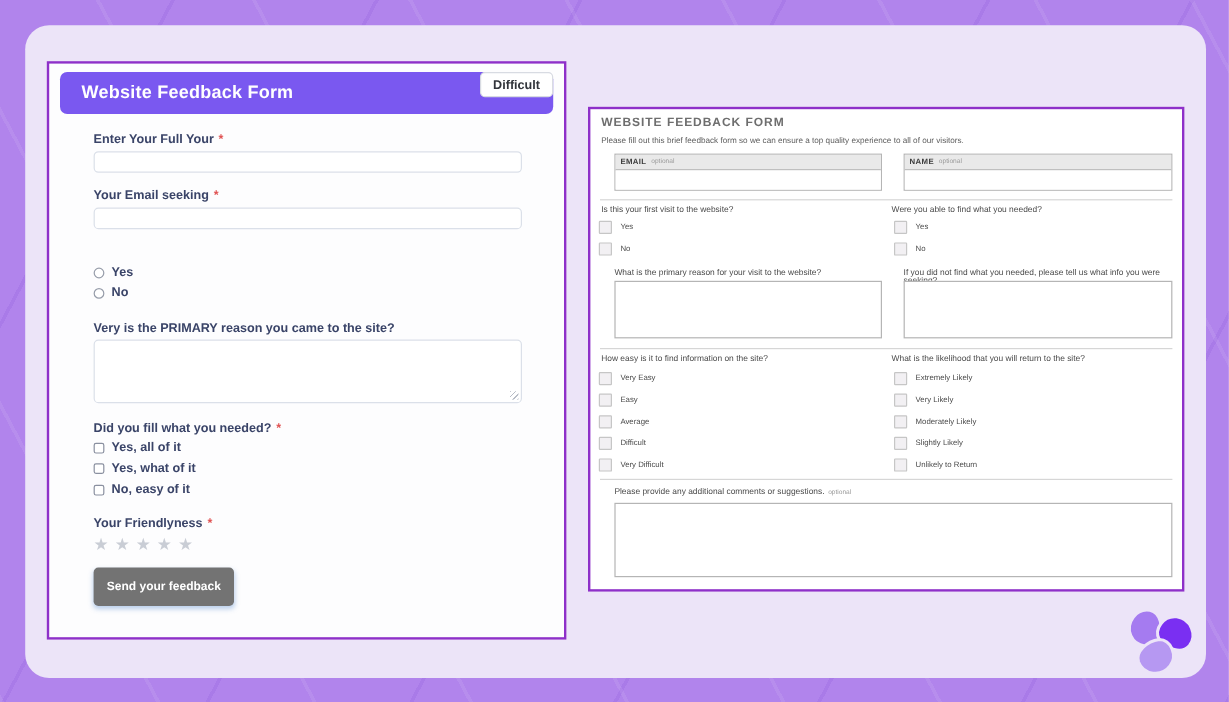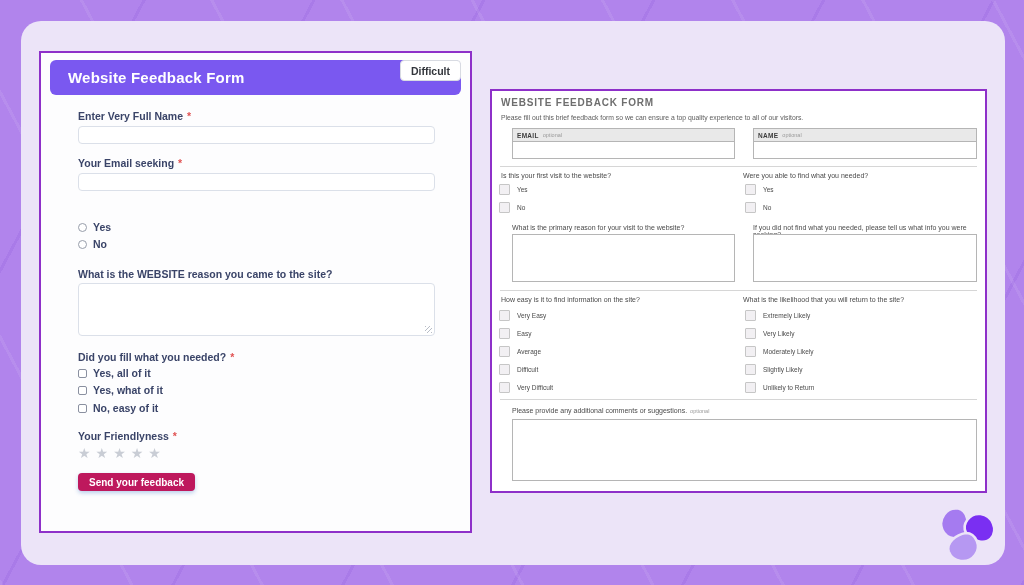--- a/index.html
+++ b/index.html
@@ -29,21 +29,21 @@
   .lf-textarea { position:absolute; left:37px; width:357px; height:53px;
     background:#fff; border:1px solid #dbe0e9; border-radius:4px; }
   .lf-textarea::after { content:""; position:absolute; right:2px; bottom:2px; width:7px; height:7px;
     background:repeating-linear-gradient(135deg,#b8bdc7 0 1px,transparent 1px 3px); }
   .lf-opt { position:absolute; left:37px; display:flex; align-items:center; gap:6px;
     font-size:10.5px; font-weight:bold; color:#3a4468; cursor:pointer; }
   .lf-radio { width:9px; height:9px; border:1px solid #979daa; border-radius:50%; background:#fff; flex:0 0 auto; }
   .lf-check { width:9px; height:9px; border:1px solid #8a90a0; border-radius:2px; background:#fff; flex:0 0 auto; }
   .lf-stars { position:absolute; left:37px; display:flex; gap:5px; }
   .star { font-size:14px; line-height:14px; color:#c9cdd5; cursor:pointer; }
-  .lf-submit { position:absolute; left:37px; height:18px; background:#be185d; color:#fff;
+  .lf-submit { position:absolute; left:37px; height:32px; background:#737373; color:#fff;
     font-size:10px; font-weight:bold; border:none; border-radius:4px; padding:0 11px;
     cursor:pointer; box-shadow:0 2px 4px rgba(60,120,200,.35); }
 
   
   .panel-right { position:absolute; left:490px; top:89px; width:497px; height:404px;
     background:#ffffff; border:2px solid #8e30c9; color:#5c5c5c; }
   .rf-title { position:absolute; left:9px; top:6px; font-size:10px; font-weight:bold;
     color:#6e6e6e; letter-spacing:.8px; }
   .rf-subtitle { position:absolute; left:9px; top:23px; font-size:6.8px; color:#5c5c5c; }
   .rf-field { position:absolute; border:1px solid #b5b5b5; background:#fff; }
@@ -70,39 +70,39 @@
 <div class="card"></div>
 
 <div class="panel-left">
 
   <div class="lf-header">
     <span class="lf-title">Website Feedback Form</span>
   </div>
   <button class="lf-download">Difficult</button>
 
   <div class="lf-label" style="top:57px">
-    <span>Enter Very Full Name</span><span class="req">*</span>
+    <span>Enter Your Full Your</span><span class="req">*</span>
   </div>
   <input class="lf-input" style="top: 73px;">
 
   <div class="lf-label" style="top:104px">
     <span>Your Email seeking</span><span class="req">*</span>
   </div>
   <input class="lf-input" style="top: 120px;">
 
   <div class="lf-opt" style="top:168px">
     <span class="lf-radio"></span>
     <span>Yes</span>
   </div>
   <div class="lf-opt" style="top:185px">
     <span class="lf-radio"></span>
     <span>No</span>
   </div>
 
-  <div class="lf-label" style="top:215px">What is the WEBSITE reason you came to the site?</div>
+  <div class="lf-label" style="top:215px">Very is the PRIMARY reason you came to the site?</div>
   <div class="lf-textarea" style="top:230px"></div>
 
   <div class="lf-label" style="top:298px">
     <span>Did you fill what you needed?</span><span class="req">*</span>
   </div>
   <div class="lf-opt" style="top:314px">
     <span class="lf-check"></span>
     <span>Yes, all of it</span>
   </div>
   <div class="lf-opt" style="top:331px">

